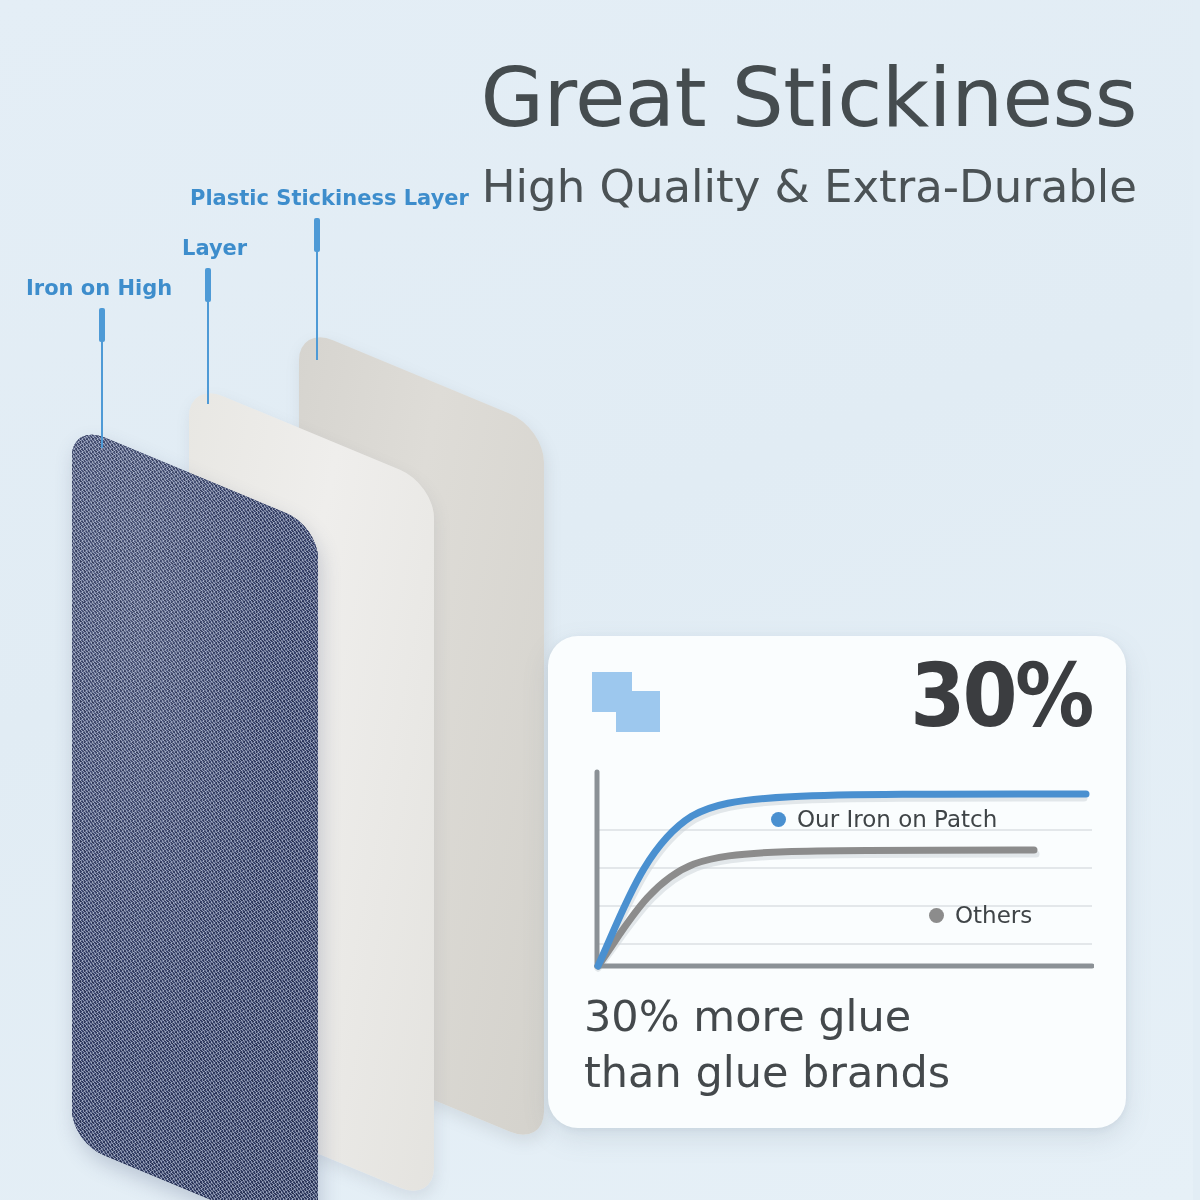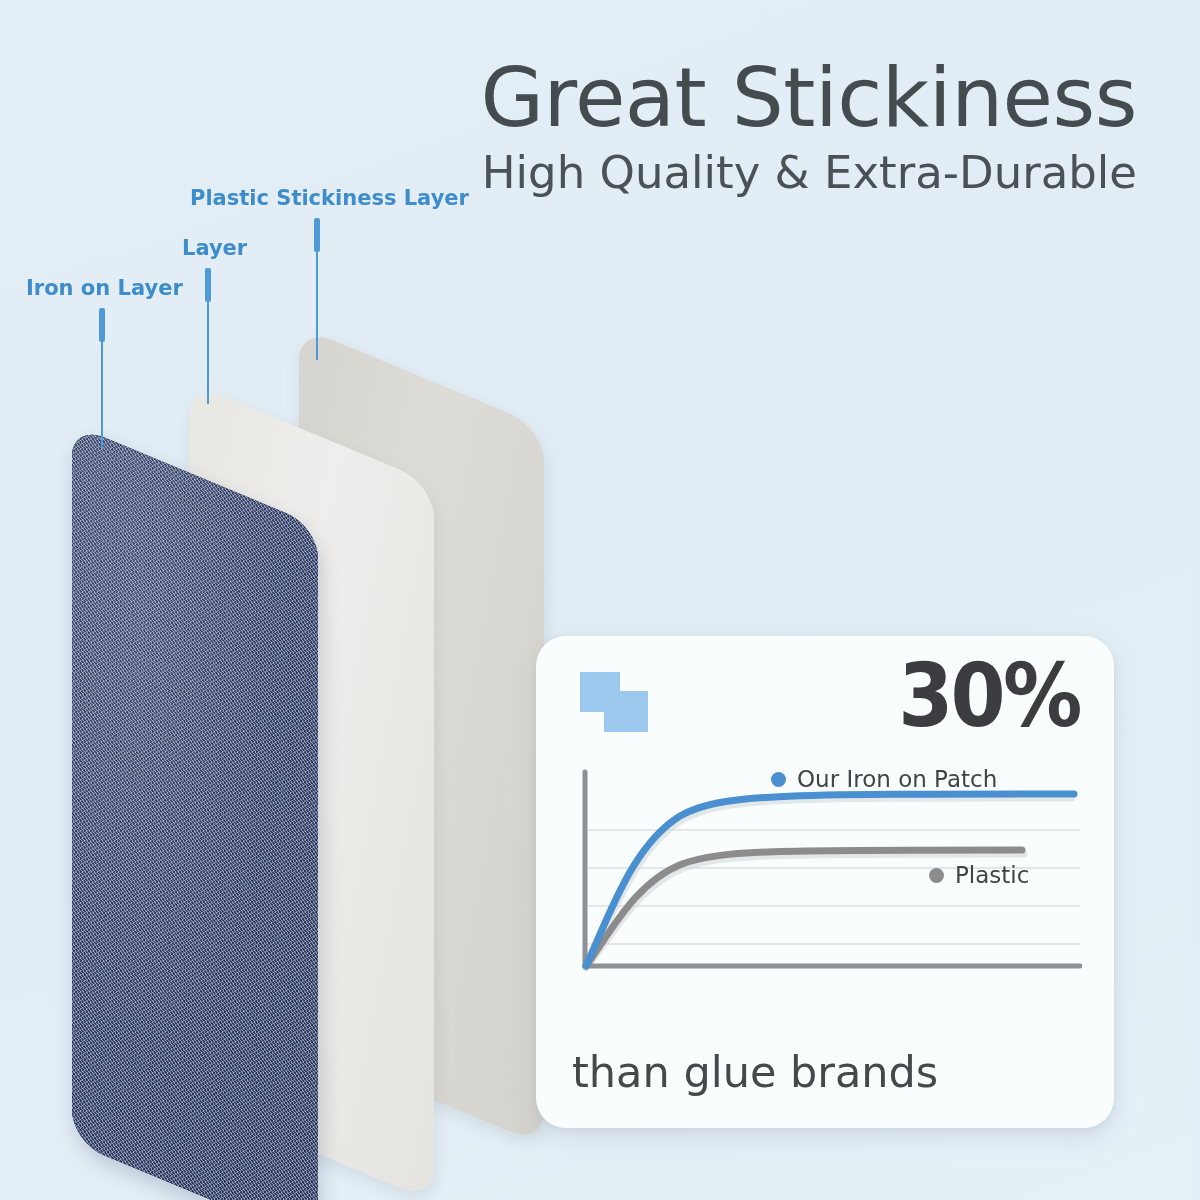--- a/index.html
+++ b/index.html
@@ -33,20 +33,21 @@
     color: #454c4f;
     letter-spacing: -0.5px;
     white-space: nowrap;
   }
   #headline .h2 {
     font-family: "DejaVu Sans", sans-serif;
     font-size: 45px;
     line-height: 58px;
     font-weight: 400;
     color: #4b5255;
+    margin-top: 14px;
     white-space: nowrap;
   }
 
   
   .layer {
     position: absolute;
     border-radius: 34px;
   }
   
   #layer-plastic {
@@ -133,21 +134,21 @@
   #label-patch  { left: 26px;  top: 276px; }
   #leader-patch { left: 101px; top: 308px; height: 140px; }
   #label-glue   { left: 182px; top: 236px; }
   #leader-glue  { left: 207px; top: 268px; height: 136px; }
   #label-plastic{ left: 190px; top: 186px; }
   #leader-plastic{left: 316px; top: 218px; height: 142px; }
 
   
   #stat-card {
     position: absolute;
-    left: 536px;
+    left: 548px;
     top: 636px;
     width: 578px;
     height: 492px;
     background: #fafdfe;
     border-radius: 30px;
     box-shadow: 0 10px 26px rgba(110,130,150,0.17), 0 2px 6px rgba(110,130,150,0.10);
   }
 
   
   #card-icon {
@@ -189,20 +190,21 @@
 
   .legend {
     position: absolute;
     display: flex;
     align-items: center;
     gap: 11px;
     font-family: "DejaVu Sans", sans-serif;
     font-size: 23px;
     color: #3f4447;
     white-space: nowrap;
+    margin-top: 40px;
   }
   .legend .dot {
     width: 15px;
     height: 15px;
     border-radius: 50%;
     flex: none;
   }
   #legend-ours   { left: 771px; top: 766px; }
   #legend-others { left: 929px; top: 862px; }
 
@@ -225,21 +227,21 @@
     <div class="h1">Great Stickiness</div>
     <div class="h2">High Quality &amp; Extra-Durable</div>
   </div>
 
   <div id="layer-plastic" class="layer"></div>
   <div id="layer-glue" class="layer"></div>
   <div id="layer-patch">
     <div id="patch-weave"></div>
   </div>
 
-  <div id="label-patch" class="callout-text">Iron on Layer</div>
+  <div id="label-patch" class="callout-text">Iron on High</div>
   <div id="leader-patch" class="leader">
     <span class="cap"></span>
   </div>
 
   <div id="label-glue" class="callout-text">Layer</div>
   <div id="leader-glue" class="leader">
     <span class="cap"></span>
   </div>
 
   <div id="label-plastic" class="callout-text">Plastic Stickiness Layer</div>
@@ -276,26 +278,27 @@
           <line x1="13" y1="208" x2="508" y2="208"></line>
         </g>
 
         <path d="M14,208 C40,172 64,124 110,106 C150,92 200,92 450,92" fill="none" stroke="#8c8c8c" stroke-width="7" stroke-linecap="round"></path>
 
         <path d="M14,208 C38,156 60,88 108,58 C148,36 200,36 502,36" fill="none" stroke="#4a90d0" stroke-width="7" stroke-linecap="round"></path>
       </svg>
     </div>
 
     <div id="card-caption">
+      <div>30% more glue</div>
       <div>than glue brands</div>
     </div>
   </div>
 
   <div id="legend-ours" class="legend">
     <span class="dot" style="background:#4a90d0"></span>
     <span>Our Iron on Patch</span>
   </div>
   <div id="legend-others" class="legend">
     <span class="dot" style="background:#8c8c8c"></span>
-    <span>Plastic</span>
+    <span>Others</span>
   </div>
 
 </div>
 
 </body></html>

